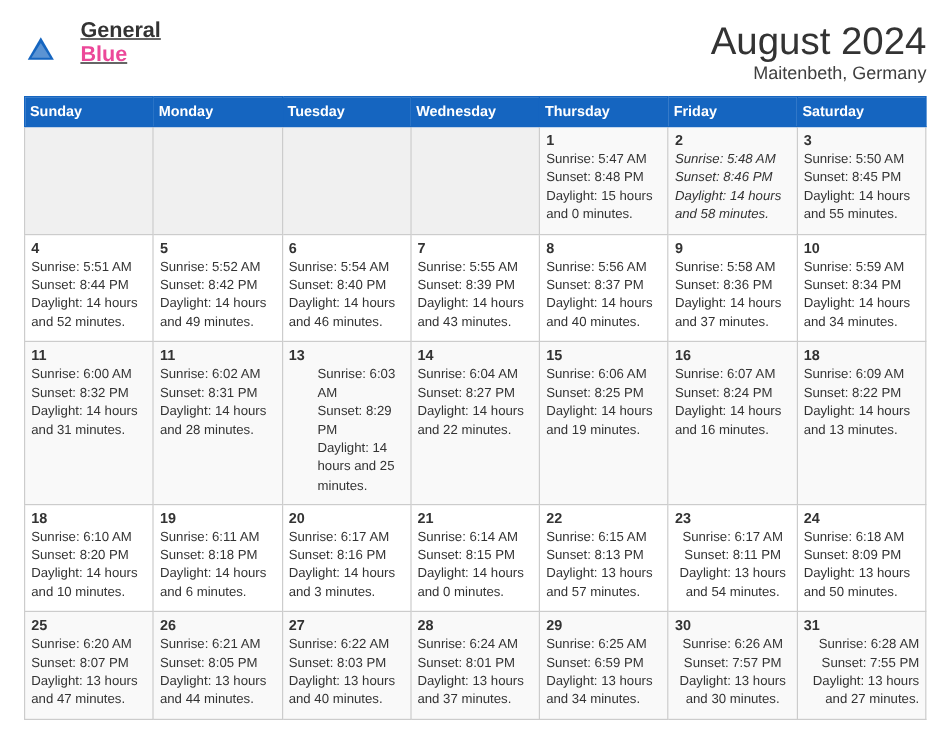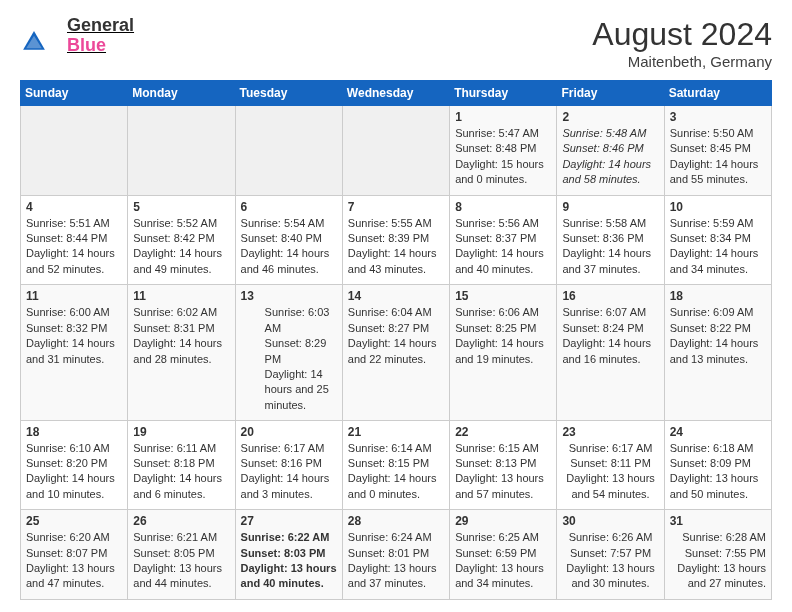--- a/index.html
+++ b/index.html
@@ -294,21 +294,21 @@
 Daylight: 13 hours and 47 minutes.</div>
           </td>
           <td>
             <div class="day-num">26</div>
             <div class="day-info" style="white-space: pre-line;">Sunrise: 6:21 AM
 Sunset: 8:05 PM
 Daylight: 13 hours and 44 minutes.</div>
           </td>
           <td>
             <div class="day-num">27</div>
-            <div class="day-info" style="white-space: pre-line; font-weight: bold;">Sunrise: 6:22 AM
+            <div class="day-info" style="white-space: pre-line;">Sunrise: 6:22 AM
 Sunset: 8:03 PM
 Daylight: 13 hours and 40 minutes.</div>
           </td>
           <td>
             <div class="day-num">28</div>
             <div class="day-info" style="white-space: pre-line;">Sunrise: 6:24 AM
 Sunset: 8:01 PM
 Daylight: 13 hours and 37 minutes.</div>
           </td>
           <td>

